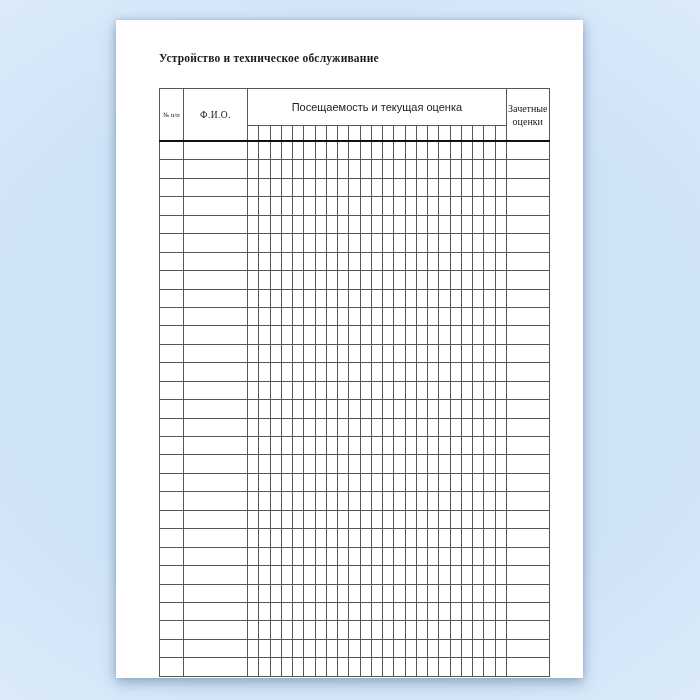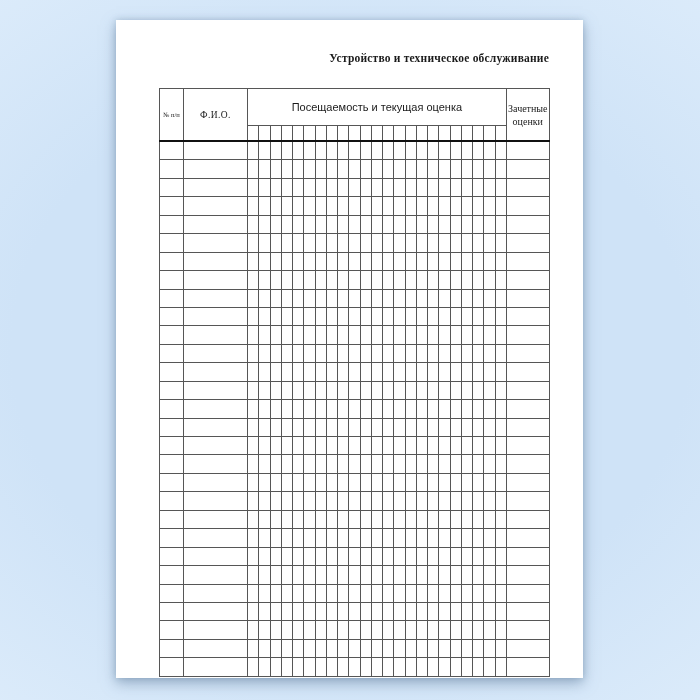--- a/index.html
+++ b/index.html
@@ -19,21 +19,21 @@
     position: absolute;
     left: 116px; top: 20px;
     width: 467px; height: 658px;
     background: var(--page, #ffffff);
     box-shadow: 0 5px 13px rgba(96,126,156,.55), 0 0 6px rgba(110,140,170,.35);
   }
   .doc-title {
     position: absolute;
     left: 43px; top: 32px;
     width: 390px;
-    text-align: right;
+    text-align: left;
     font-weight: bold;
     font-size: 11.5px;
     letter-spacing: .2px;
     color: var(--text, #1a1a1a);
     white-space: nowrap;
   }
   table.journal {
     position: absolute;
     left: 43px; top: 68px;
     width: 390px;

